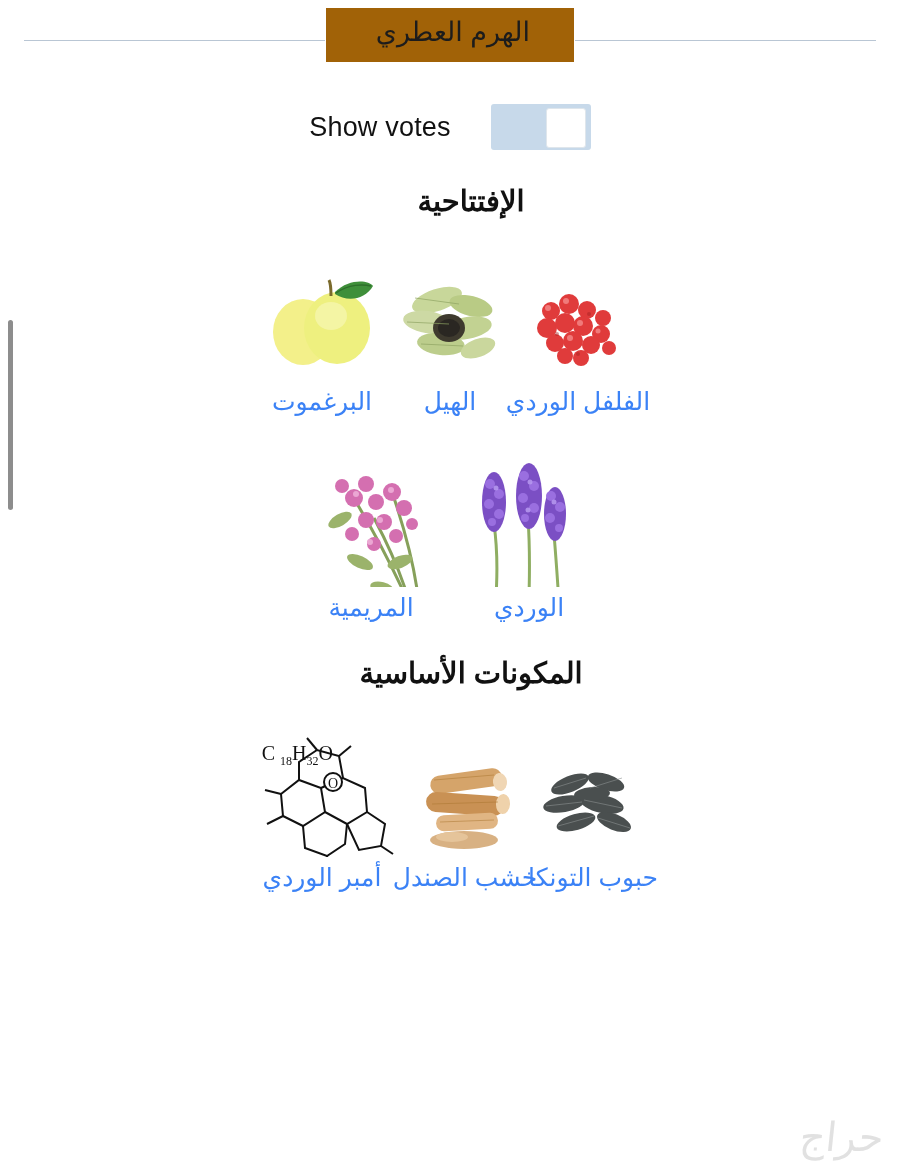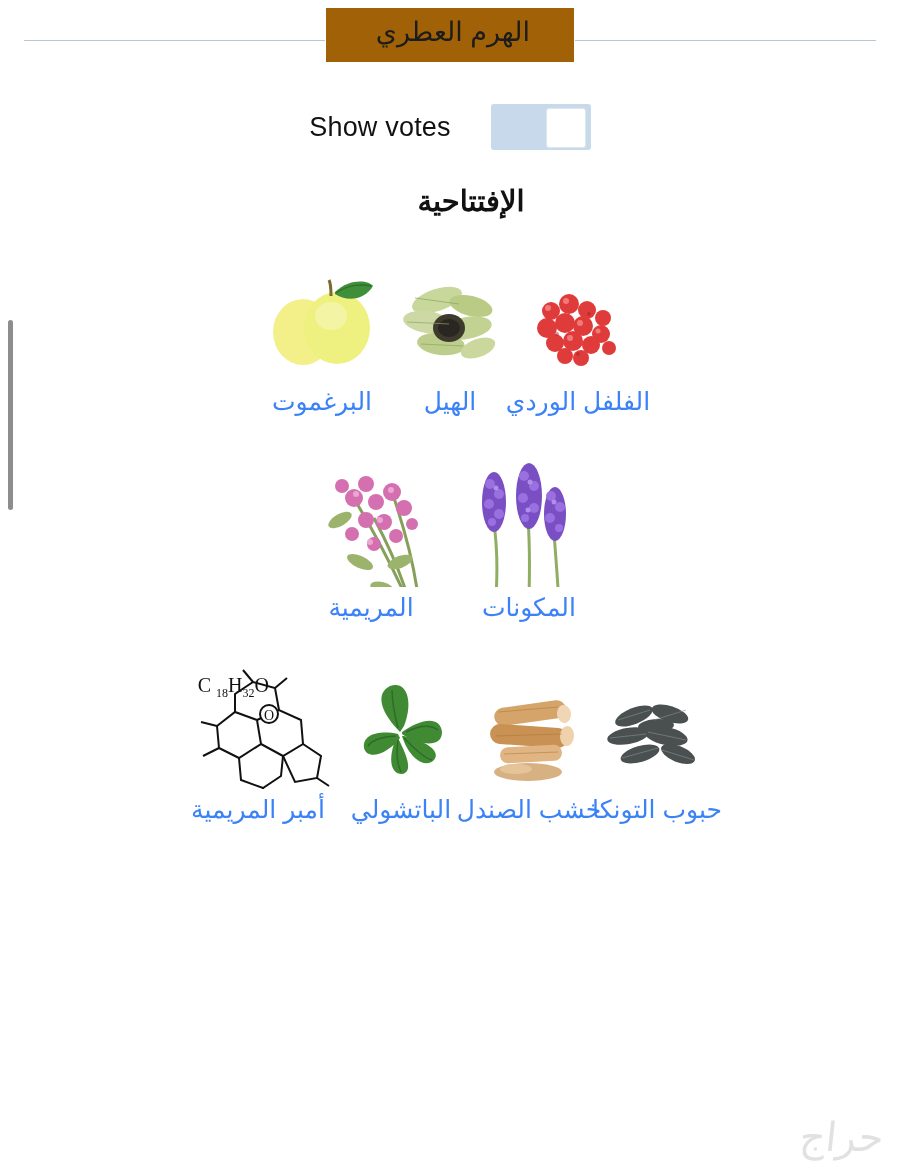--- a/index.html
+++ b/index.html
@@ -286,21 +286,21 @@
               <circle cx="105" cy="66" r="4"></circle>
           </g>
           <g fill="#b79af0" opacity=".85">
             <circle cx="42" cy="26" r="2.5"></circle>
               <circle cx="76" cy="20" r="2.5"></circle>
             <circle cx="100" cy="40" r="2.5"></circle>
               <circle cx="74" cy="48" r="2.5"></circle>
           </g>
         </svg>
       </div>
-      <div class="note-label">المكونات</div>
+      <div class="note-label">الوردي</div>
     </div>
 
     <div class="note note-wide">
       <div class="note-img note-img-wide">
         <svg viewBox="0 0 150 160" width="150" height="160" aria-hidden="true">
           <g stroke="#86a05a" stroke-width="3" fill="none">
             <path d="M120 158 C104 120, 84 80, 60 40"></path>
             <path d="M118 158 C110 122, 96 90, 78 56"></path>
             <path d="M124 156 C122 118, 112 78, 98 36"></path>
           </g>
@@ -332,20 +332,21 @@
           </g>
         </svg>
       </div>
       <div class="note-label">المريمية</div>
     </div>
 
   </div>
 </div>
 
 <div class="section">
+  <div class="section-title">المكونات الأساسية</div>
   <div class="notes-row row-base">
 
     <div class="note">
       <div class="note-img">
         <svg viewBox="0 0 115 115" width="115" height="115" aria-hidden="true">
           <g fill="#4a4f4f">
             <ellipse cx="34" cy="42" rx="20" ry="8" transform="rotate(-22 34 42)"></ellipse>
             <ellipse cx="70" cy="40" rx="19" ry="8" transform="rotate(18 70 40)"></ellipse>
             <ellipse cx="28" cy="62" rx="21" ry="8" transform="rotate(-10 28 62)"></ellipse>
             <ellipse cx="66" cy="62" rx="22" ry="9" transform="rotate(12 66 62)"></ellipse>
@@ -381,41 +382,20 @@
           <g stroke="#a9752f" stroke-width="1" opacity=".5" fill="none">
             <path d="M26 38 L86 33"></path>
               <path d="M24 62 L90 60"></path>
               <path d="M32 80 L86 78"></path>
           </g>
         </svg>
       </div>
       <div class="note-label">خشب الصندل</div>
     </div>
 
-    <div class="note">
-      <div class="note-img">
-        <svg viewBox="0 0 115 115" width="115" height="115" aria-hidden="true">
-          <g fill="#3f8a33">
-            <path d="M56 58 C38 40, 30 20, 46 12 C62 6, 70 26, 60 52 Z"></path>
-            <path d="M58 58 C78 44, 96 42, 98 58 C98 74, 76 72, 58 60 Z"></path>
-            <path d="M54 60 C36 56, 18 60, 20 74 C24 88, 46 78, 56 64 Z"></path>
-            <path d="M58 62 C64 82, 80 96, 90 86 C98 76, 78 66, 60 62 Z"></path>
-            <path d="M52 64 C44 84, 46 100, 58 100 C70 98, 62 80, 54 64 Z"></path>
-          </g>
-          <g stroke="#2a6422" stroke-width="1.4" fill="none" opacity=".8">
-            <path d="M54 54 C50 38, 48 26, 48 16"></path>
-            <path d="M62 58 C74 52, 86 50, 94 56"></path>
-            <path d="M52 62 C40 62, 28 66, 24 72"></path>
-            <path d="M60 64 C70 74, 80 84, 88 86"></path>
-            <path d="M54 66 C52 80, 54 92, 57 98"></path>
-          </g>
-        </svg>
-      </div>
-      <div class="note-label">الباتشولي</div>
-    </div>
 
     <div class="note note-wide">
       <div class="note-img note-img-wide">
         <svg viewBox="0 0 150 150" width="150" height="150" aria-hidden="true">
           <text x="86" y="28" font-family="'Liberation Serif', serif" font-size="20" fill="#111">C
             <tspan font-size="12" dy="5">18</tspan><tspan font-size="20" dy="-5">H</tspan><tspan font-size="12" dy="5">32</tspan><tspan font-size="20" dy="-5">O</tspan>
           </text>
           <g stroke="#111" stroke-width="2" fill="none">
             <path d="M34 62 L52 48 L74 56 L78 80 L56 94 L36 84 Z"></path>
             <path d="M78 80 L100 92 L120 80 L118 56 L96 46 L74 56"></path>
@@ -426,19 +406,19 @@
               <path d="M92 24 L104 14"></path>
             <path d="M34 62 L18 58"></path>
               <path d="M36 84 L20 92"></path>
             <path d="M134 114 L146 122"></path>
               <path d="M80 124 L82 140"></path>
           </g>
           <circle cx="86" cy="50" r="9" fill="#ffffff" stroke="#111" stroke-width="2"></circle>
           <text x="86" y="56" text-anchor="middle" font-family="'Liberation Serif', serif" font-size="14" fill="#111">O</text>
         </svg>
       </div>
-      <div class="note-label">أمبر المريمية</div>
+      <div class="note-label">أمبر الوردي</div>
     </div>
 
   </div>
 </div>
 
 <div class="watermark">حراج</div>
 
 </body></html>

